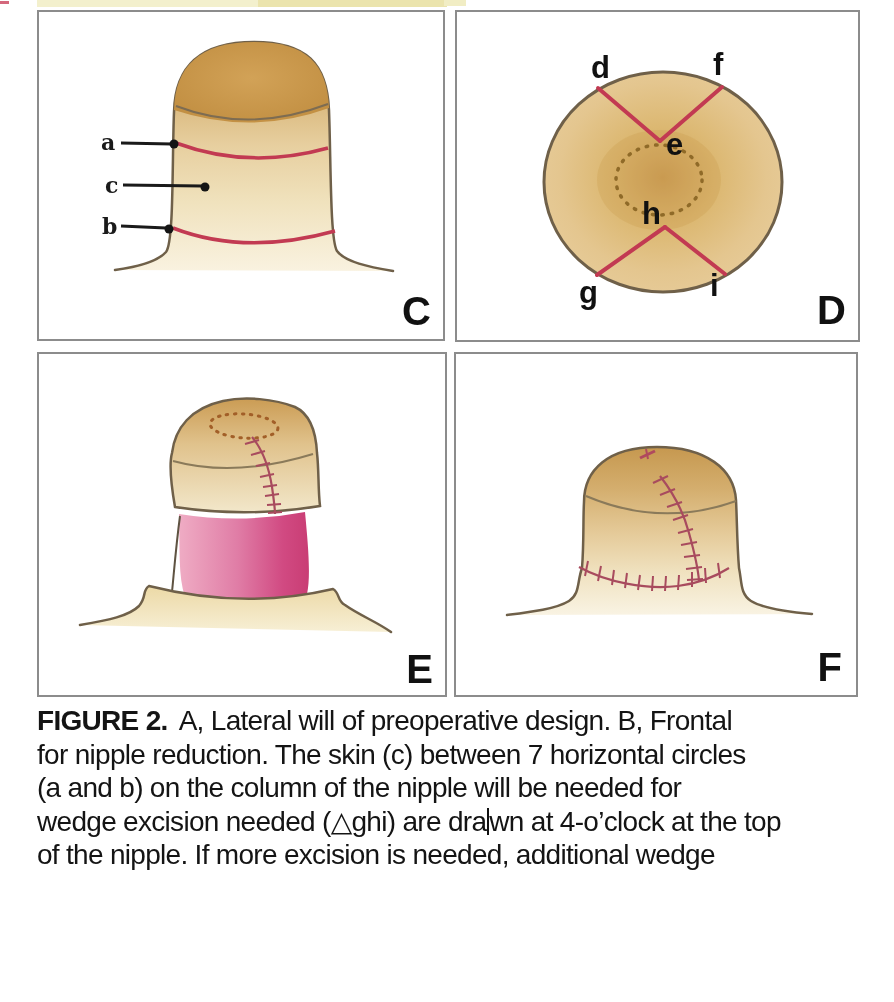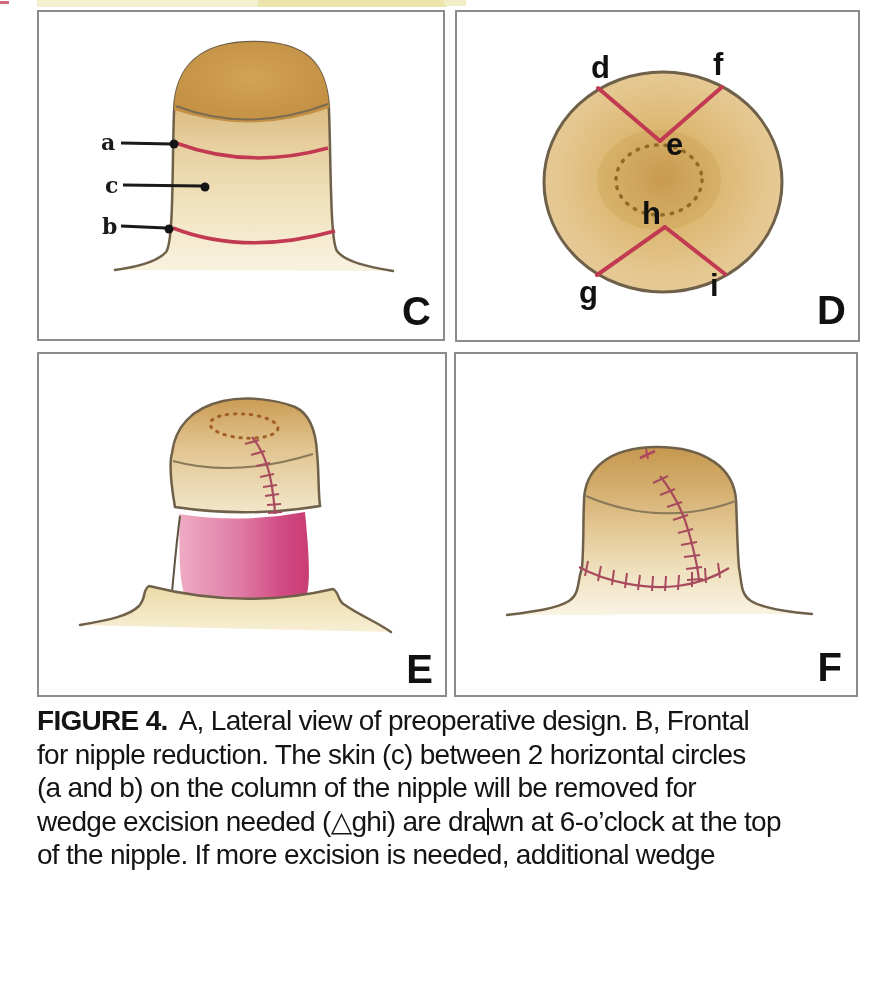--- a/index.html
+++ b/index.html
@@ -196,20 +196,20 @@
           <path d="M223,221 L222,236"></path>
           <path d="M236,218 L236,233"></path>
         <path d="M249,214 L250,229"></path>
           <path d="M262,209 L264,224"></path>
       </g>
     </svg>
     <span class="corner-letter cl-f">F</span>
   </div>
 
   <div class="caption">
-    <div class="cap-line"><span class="cap-label">FIGURE 4.</span><span>A, Lateral view of preoperative design. B, Frontal</span></div>
-    <div class="cap-line">for nipple reduction. The skin (c) between 2 horizontal circles</div>
-    <div class="cap-line">(a and b) on the column of the nipple will be removed for</div>
-    <div class="cap-line"><span>wedge excision needed (△ghi) are dra</span><span class="caret"></span><span>wn at 6-o’clock at the top</span></div>
+    <div class="cap-line"><span class="cap-label">FIGURE 2.</span><span>A, Lateral will of preoperative design. B, Frontal</span></div>
+    <div class="cap-line">for nipple reduction. The skin (c) between 7 horizontal circles</div>
+    <div class="cap-line">(a and b) on the column of the nipple will be needed for</div>
+    <div class="cap-line"><span>wedge excision needed (△ghi) are dra</span><span class="caret"></span><span>wn at 4-o’clock at the top</span></div>
     <div class="cap-line">of the nipple. If more excision is needed, additional wedge</div>
   </div>
 
 </div>
 
 </body></html>

